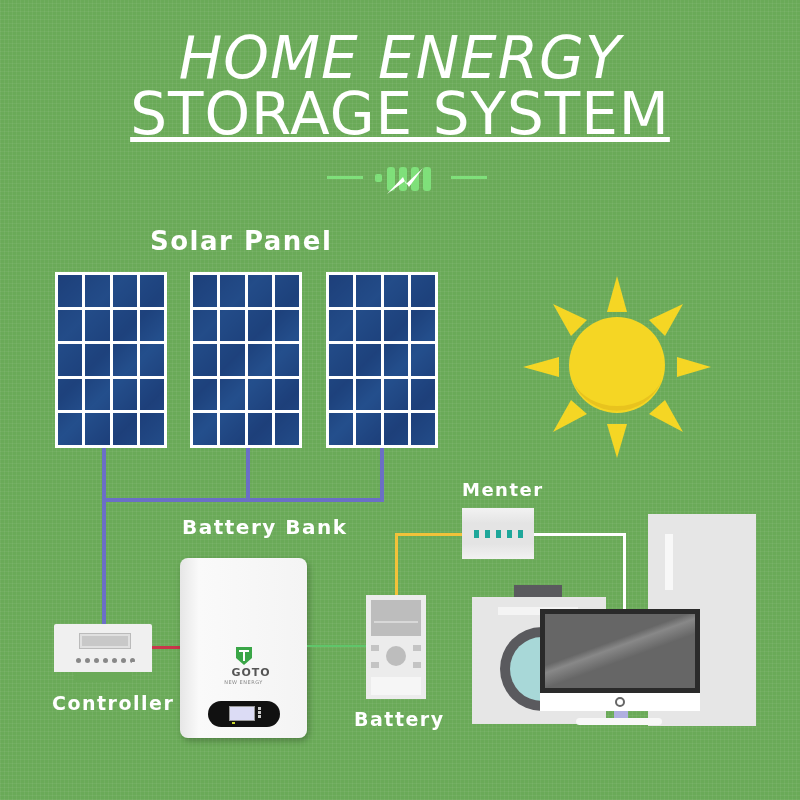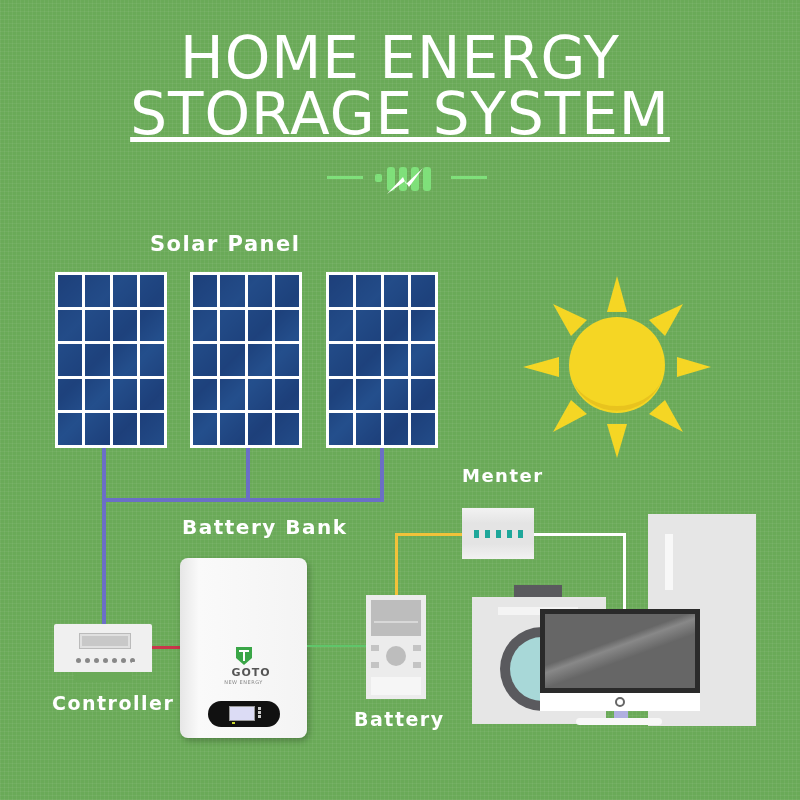--- a/index.html
+++ b/index.html
@@ -14,37 +14,37 @@
   .label{color:#fff;font-weight:600;letter-spacing:1.5px;}
   .panel{width:112px;height:176px;background:#fff;padding:3px;box-sizing:border-box;}
   .panel .grid{width:100%;height:100%;display:grid;grid-template-columns:repeat(4,1fr);grid-template-rows:repeat(5,1fr);gap:3px;
     background:linear-gradient(135deg,#1e3f7a 0%,#2a5b9a 25%,#1f447f 45%,#2d62a3 60%,#1e3f7a 80%,#2a5b9a 100%);}
   .panel .grid span{background:rgba(30,63,122,0.55);outline:2px solid #fff;}
   .wire{background:#6b6fc7;}
 </style>
 </head>
 <body>
 
-<div class="abs title" style="top:28px;">HOME ENERGY</div>
+<div class="abs title" style="top:28px;font-style:italic;">HOME ENERGY</div>
 <div class="abs title" style="top:84px;text-decoration:underline;">STORAGE SYSTEM</div>
 
 <div class="abs" style="left:327px;top:165px;width:160px;height:30px;">
   <div class="abs" style="left:0;top:11px;width:36px;height:3px;background:#7fe07a;"></div>
   <div class="abs" style="left:124px;top:11px;width:36px;height:3px;background:#7fe07a;"></div>
   <svg class="abs" style="left:46px;top:0;" width="70" height="30" viewBox="0 0 70 30">
     <rect x="2" y="9" width="7" height="8" rx="2" fill="#7fe07a"></rect>
     <rect x="14" y="2" width="8" height="24" rx="3" fill="#7fe07a"></rect>
     <rect x="26" y="2" width="8" height="24" rx="3" fill="#7fe07a"></rect>
     <rect x="38" y="2" width="8" height="24" rx="3" fill="#7fe07a"></rect>
     <rect x="50" y="2" width="8" height="24" rx="3" fill="#7fe07a"></rect>
     <polygon points="14,29 30,12 33,19 50,3 36,22 32,16" fill="#fff"></polygon>
   </svg>
 </div>
 
-<div class="abs label" style="left:150px;top:232px;font-size:21px;">Solar Panel</div>
+<div class="abs label" style="left:150px;top:226px;font-size:26px;">Solar Panel</div>
 
 <div class="abs panel" style="left:55px;top:272px;">
     <div class="grid">
 <span></span>
       <span></span>
       <span></span>
       <span></span>
       <span></span>
       <span></span>
       <span></span>
@@ -179,21 +179,21 @@
   <div class="abs" style="left:5px;top:67px;width:8px;height:6px;background:#c4c4c4;"></div>
   <div class="abs" style="left:47px;top:67px;width:8px;height:6px;background:#c4c4c4;"></div>
   <div class="abs" style="left:20px;top:51px;width:20px;height:20px;border-radius:50%;background:#bdbdbd;"></div>
   <div class="abs" style="left:5px;top:82px;width:50px;height:18px;background:#f6f6f6;"></div>
 </div>
 <div class="abs label" style="left:354px;top:708px;font-size:19px;">Battery</div>
 
 <div class="abs" style="left:395px;top:533px;width:3px;height:62px;background:#f2c23a;"></div>
 <div class="abs" style="left:395px;top:533px;width:67px;height:3px;background:#f2c23a;"></div>
 
-<div class="abs label" style="left:462px;top:465px;font-size:18px;">Menter</div>
+<div class="abs label" style="left:462px;top:479px;font-size:18px;">Menter</div>
 <div class="abs" style="left:462px;top:508px;width:72px;height:51px;background:linear-gradient(180deg,#f2f2f2 0%,#e4e4e4 30%,#e4e4e4 70%,#f2f2f2 100%);">
   <div class="abs" style="left:12px;top:22px;display:flex;gap:6px;">
     <i style="width:5px;height:8px;background:#1ea79a;"></i>
       <i style="width:5px;height:8px;background:#1ea79a;"></i>
       <i style="width:5px;height:8px;background:#1ea79a;"></i>
       <i style="width:5px;height:8px;background:#1ea79a;"></i>
       <i style="width:5px;height:8px;background:#1ea79a;"></i>
   </div>
 </div>
 

